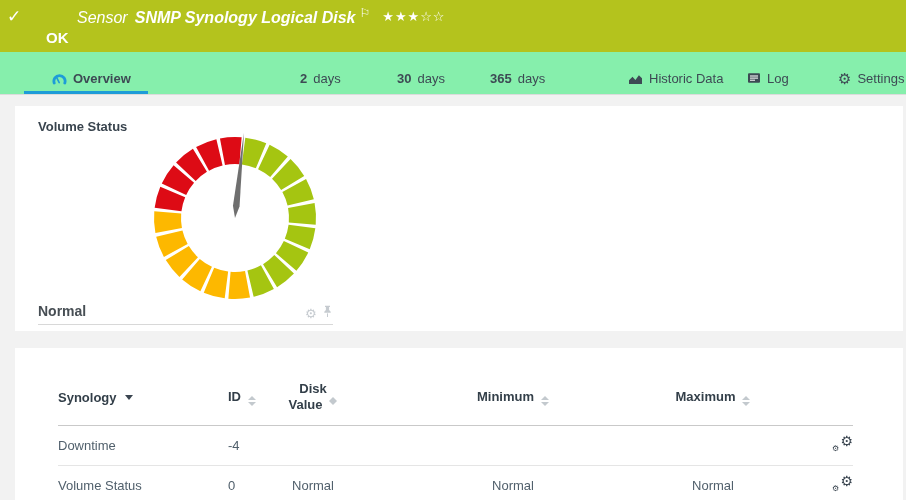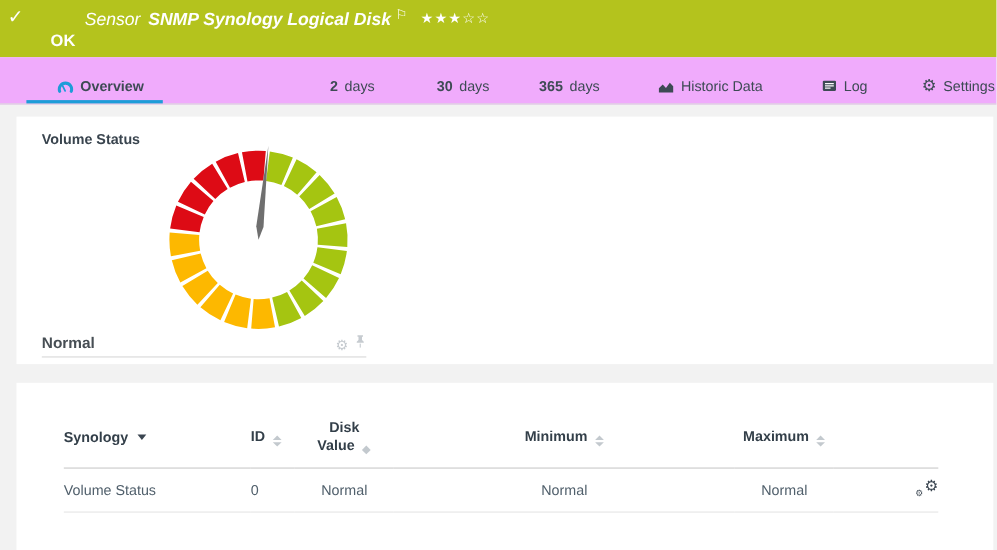--- a/index.html
+++ b/index.html
@@ -18,21 +18,21 @@
   .hdr-check { position:absolute; left:7px; top:6px; font-size:17px; font-weight:bold; }
   .hdr-line1 { position:absolute; left:29px; top:6px; font-size:16px; white-space:nowrap; }
   .hdr-kind { font-style:italic; font-weight:400; margin-right:7px;margin-left:48px; }
   .hdr-title { font-weight:700;font-style:italic; }
   .hdr-flag { font-size:12px; vertical-align:6px; margin-left:4px; }
   .hdr-stars { font-size:13px; letter-spacing:1px; margin-left:12px; vertical-align:2px; }
   .hdr-status { position:absolute; left:46px; top:29px; font-size:15px; font-weight:700; }
   
   .tabbar {
     position:absolute; left:0; top:52px; width:906px; height:43px;
-    background:#f0abfc; border-bottom:1px solid #dcdcdc;
+    background:#86efac; border-bottom:1px solid #dcdcdc;
   }
   .tab { position:absolute; top:13px; height:26px; display:flex; align-items:center;
          font-size:13px; color:#3d4a54; cursor:pointer; white-space:nowrap; }
   .tab .ticon { margin-right:6px; display:inline-flex; align-items:center; }
   .tab .tnum { font-weight:700; margin-right:6px; }
   .tab.active .tlabel { font-weight:700; }
   .tab-underline { position:absolute; left:24px; bottom:0; width:124px; height:3px; background:#1e9cd8; }
   .gear-glyph { font-size:15px; line-height:1; color:#3d4a54; }
   
   .panel { position:absolute; left:15px; width:888px; background:#fff; }
@@ -54,21 +54,21 @@
                   height:55px; border-bottom:1px solid #c9c9c9; }
   table.chan td { color:#51606c; vertical-align:middle; border-bottom:1px solid #e5e5e5; height:40px; }
   .al-c { text-align:center !important; }
   .al-r { text-align:right !important; }
   .sort2 { display:inline-flex; flex-direction:column; gap:2px; margin-left:7px; vertical-align:1px; }
   .sort2 .up { width:0;height:0;border-left:4px solid transparent;border-right:4px solid transparent;border-bottom:4px solid #c3c9ce; }
   .sort2 .dn { width:0;height:0;border-left:4px solid transparent;border-right:4px solid transparent;border-top:4px solid #c3c9ce; }
   .caret-dn { display:inline-block; width:0;height:0;margin-left:8px;vertical-align:2px;
               border-left:4.5px solid transparent;border-right:4.5px solid transparent;border-top:5px solid #3a4550; }
   .twoline span { display:block; text-align:center; line-height:16px; }
-  .twoline .l2 { display:flex; justify-content:center; align-items:flex-end; }
+  .twoline .l2 { display:flex; justify-content:center; align-items:flex-start; }
   .chgear { position:relative; display:inline-block; width:22px; height:18px; }
   .chgear .g-big { position:absolute; right:0; top:-1px; font-size:14px; color:#3a4550; line-height:1; }
   .chgear .g-small { position:absolute; left:1px; bottom:0px; font-size:8px; color:#3a4550; line-height:1; }
 </style>
 </head>
 <body>
 
 <div class="hdr">
   <span class="hdr-check">✓</span>
   <div class="hdr-line1">
@@ -92,21 +92,21 @@
     <span class="tlabel">days</span>
   </div>
   <div class="tab" style="left:397px">
     <span class="tnum">30</span>
     <span class="tlabel">days</span>
   </div>
   <div class="tab" style="left:490px">
     <span class="tnum">365</span>
     <span class="tlabel">days</span>
   </div>
-  <div class="tab" style="left:598px">
+  <div class="tab" style="left:628px">
     <span class="ticon">
       <svg width="15" height="13" viewBox="0 0 15 13">
           <path d="M1 12 V8.3 L4.5 4.8 L7.4 7.9 L10.9 3.2 L14 6.3 V12 Z" fill="#3d4a54"></path>
         </svg>
     </span>
     <span class="tlabel">Historic Data</span>
   </div>
   <div class="tab" style="left:747px">
     <span class="ticon">
       <svg width="14" height="12" viewBox="0 0 14 12">
@@ -208,20 +208,32 @@
           <span>Maximum</span><span class="sort2">
               <span class="up"></span>
               <span class="dn"></span>
             </span>
         </th>
         <th></th>
       </tr>
     </thead>
     <tbody>
       <tr>
+        <td>Downtime</td>
+        <td>-4</td>
+        <td class="al-c"></td>
+        <td class="al-c"></td>
+        <td class="al-c"></td>
+        <td class="al-r">
+          <span class="chgear">
+            <span class="g-big">⚙</span><span class="g-small">⚙</span>
+          </span>
+        </td>
+      </tr>
+      <tr>
         <td>Volume Status</td>
         <td>0</td>
         <td class="al-c">Normal</td>
         <td class="al-c">Normal</td>
         <td class="al-c">Normal</td>
         <td class="al-r">
           <span class="chgear">
             <span class="g-big">⚙</span><span class="g-small">⚙</span>
           </span>
         </td>

